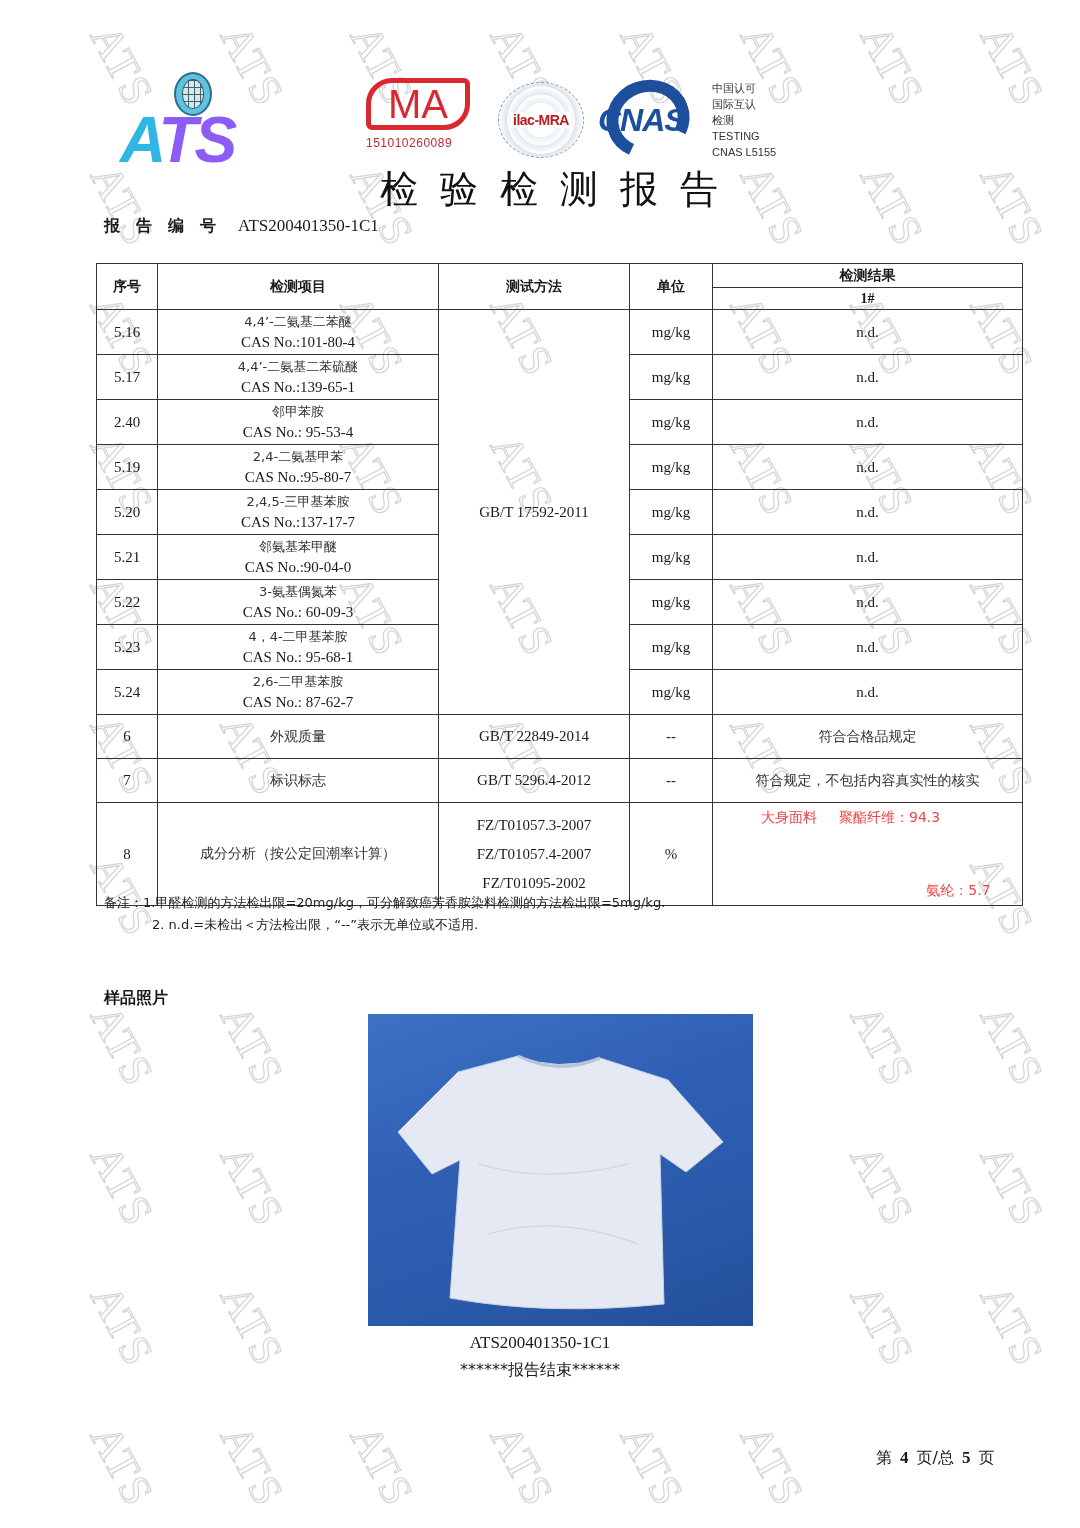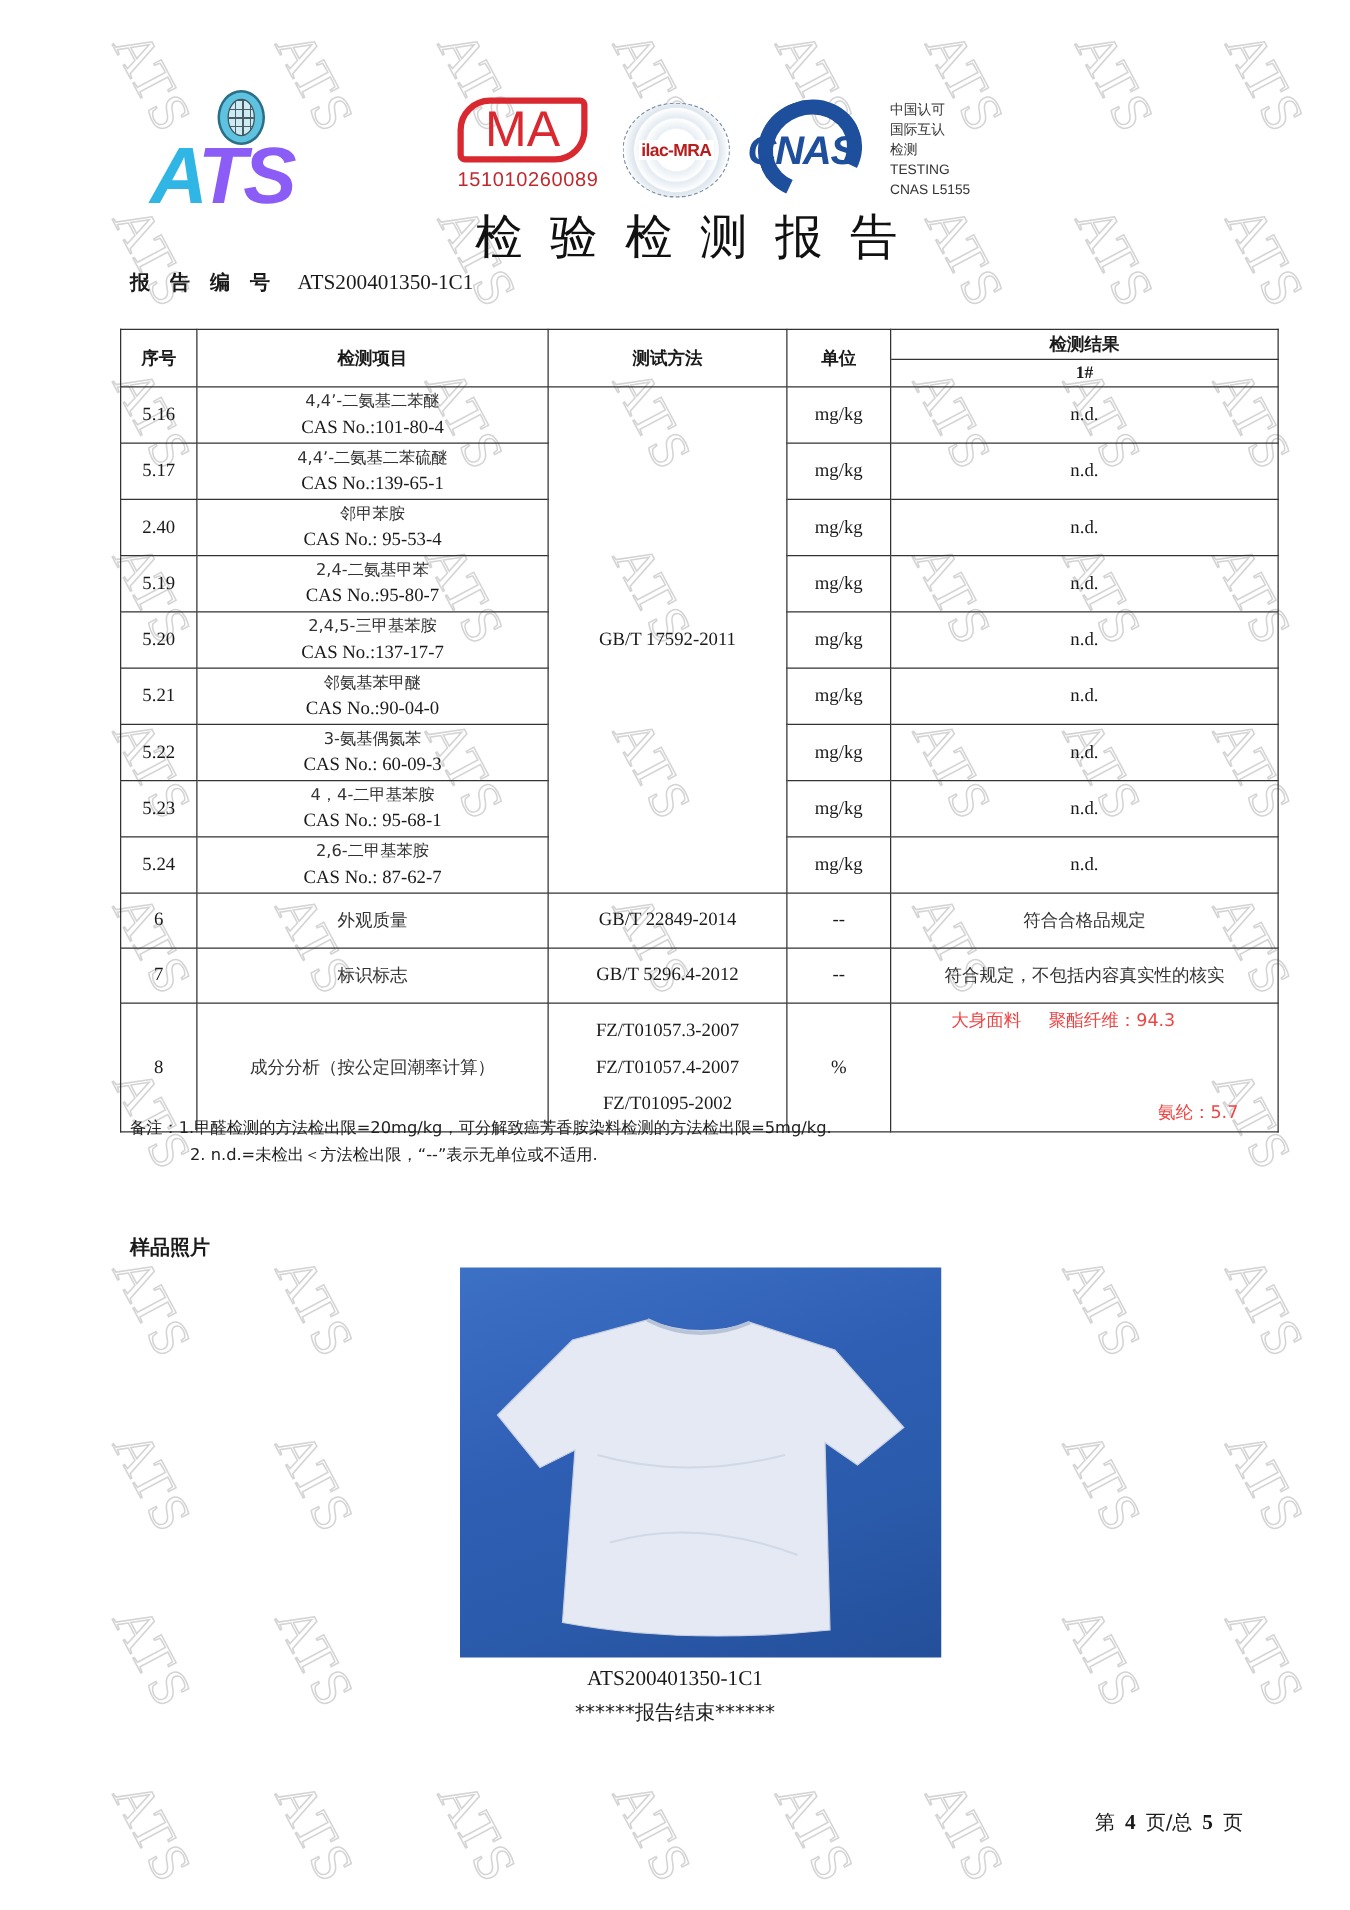--- a/index.html
+++ b/index.html
@@ -22,21 +22,21 @@
                            repeating-linear-gradient(0deg, #e8f6fb 0 6px, #444 6px 7px); opacity: .8; }
   .ats-letters { position: absolute; left: 0; top: 40px; font-family: "Liberation Sans", sans-serif;
                  font-weight: 900; font-size: 64px; letter-spacing: -3px; line-height: 56px; font-style: italic; }
   .ats-a { color: #2fb6e4; }
   .ats-ts { color: #8b5cf6; }
 
   .cma-logo { position: absolute; left: 366px; top: 78px; width: 110px; height: 80px; }
   .cma-box { width: 104px; height: 52px; border: 5px solid #d9282f; border-radius: 26px 6px 26px 6px;
              display: flex; align-items: center; justify-content: center;
              font-family: "Liberation Sans", sans-serif; font-size: 40px; color: #d9282f; font-weight: 400; }
-  .cma-num { font-family: "Liberation Sans", sans-serif; font-size: 16px; color: #c0292f; margin-top: 6px; letter-spacing: .5px; }
+  .cma-num { font-family: "Liberation Sans", sans-serif; font-size: 12px; color: #c0292f; margin-top: 6px; letter-spacing: .5px; }
 
   .ilac-logo { position: absolute; left: 498px; top: 82px; width: 86px; height: 76px; border-radius: 50%;
                background: radial-gradient(circle, #fff 30%, #e7eef4 31%, #fff 45%, #e2eaf1 46%, #fff 60%, #dbe4ec 61%, #fff 75%);
                border: 1px dashed #7b8ea3; display: flex; align-items: center; justify-content: center; }
   .ilac-text { font-family: "Liberation Sans", sans-serif; font-size: 14px; font-weight: 700; color: #b91c1c;
                background: #fff; padding: 0 2px; letter-spacing: -0.5px; }
 
   .cnas-logo { position: absolute; left: 598px; top: 80px; width: 100px; height: 78px; }
   .cnas-arc { position: absolute; left: 8px; top: 0; width: 84px; height: 78px; border-radius: 50%;
               border: 12px solid #1d4f9c; border-bottom-color: transparent; transform: rotate(-20deg); }

